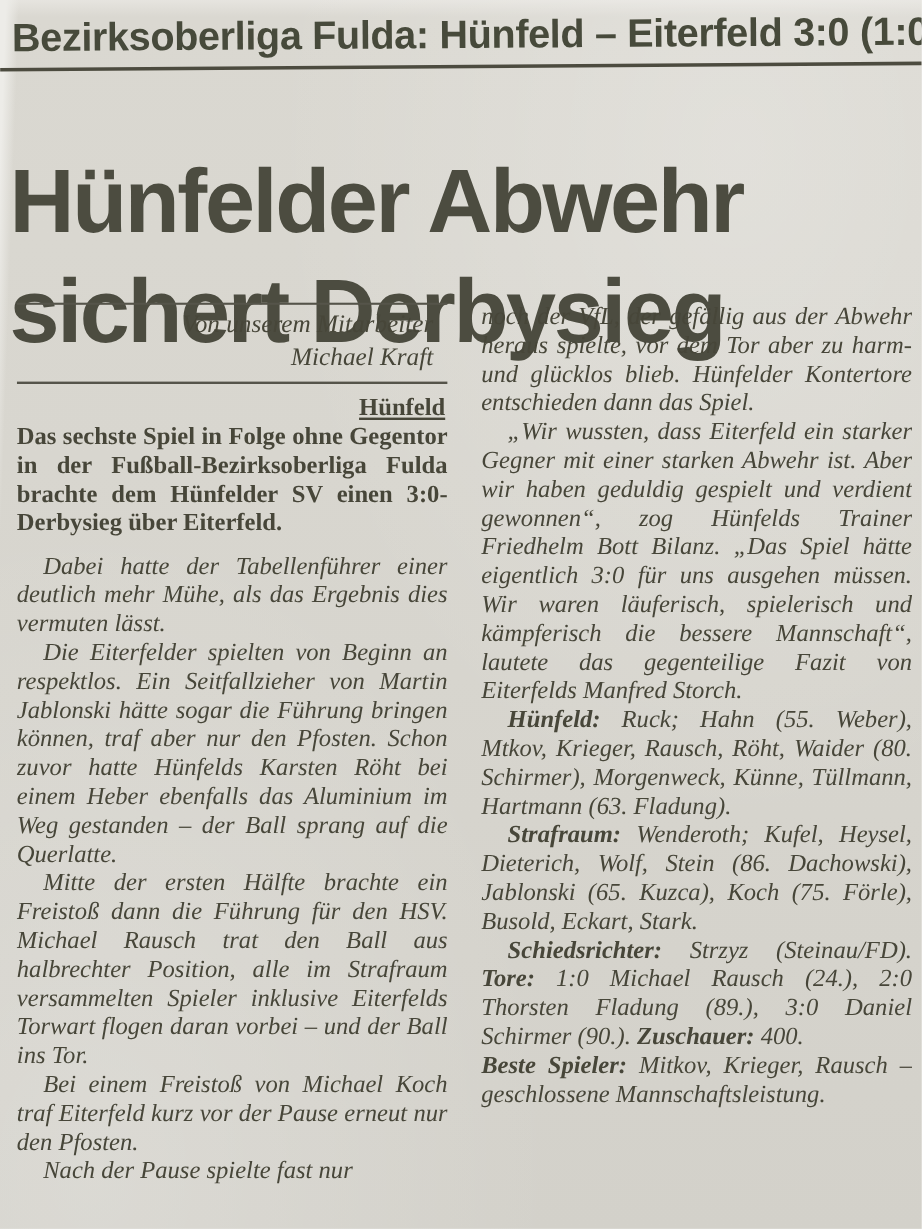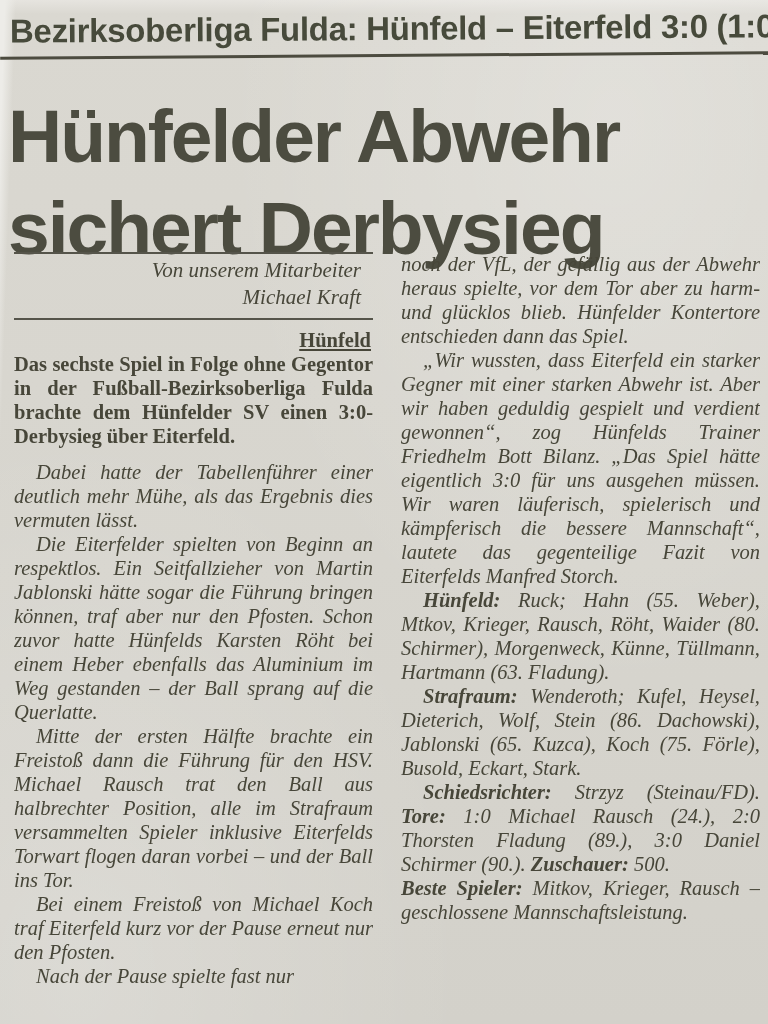--- a/index.html
+++ b/index.html
@@ -35,21 +35,21 @@
     font-family: "Liberation Sans", sans-serif;
     font-weight: bold;
     font-size: 33px;
     letter-spacing: -0.3px;
     color: #474a3b;
     white-space: nowrap;
   }
   
   .headline {
     position: absolute;
-    top: 40px;
+    top: 71px;
     left: 8px;
     right: 4px;
     font-family: "Liberation Sans", sans-serif;
     font-weight: bold;
     font-size: 75px;
     line-height: 92px;
     letter-spacing: -2px;
     color: #4c4c40;
   }
   .headline .hl-line { display: block; }
@@ -143,19 +143,19 @@
     <div class="col">
 
       <p class="body-p noindent">noch der VfL, der gefällig aus der Abwehr heraus spielte, vor dem Tor aber zu harm- und glücklos blieb. Hünfelder Kontertore entschieden dann das Spiel.</p>
 
       <p class="body-p">„Wir wussten, dass Eiterfeld ein starker Gegner mit einer starken Abwehr ist. Aber wir haben geduldig gespielt und verdient gewonnen“, zog Hünfelds Trainer Friedhelm Bott Bilanz. „Das Spiel hätte eigentlich 3:0 für uns ausgehen müssen. Wir waren läuferisch, spielerisch und kämpferisch die bessere Mannschaft“, lautete das gegenteilige Fazit von Eiterfelds Manfred Storch.</p>
 
       <p class="body-p"><span class="stat-label">Hünfeld:</span><span> Ruck; Hahn (55. Weber), Mtkov, Krieger, Rausch, Röht, Waider (80. Schirmer), Morgenweck, Künne, Tüllmann, Hartmann (63. Fladung).</span></p>
 
       <p class="body-p"><span class="stat-label">Strafraum:</span><span> Wenderoth; Kufel, Heysel, Dieterich, Wolf, Stein (86. Dachowski), Jablonski (65. Kuzca), Koch (75. Förle), Busold, Eckart, Stark.</span></p>
 
-      <p class="body-p"><span class="stat-label">Schiedsrichter:</span><span> Strzyz (Steinau/FD). </span><span class="stat-label">Tore:</span><span> 1:0 Michael Rausch (24.), 2:0 Thorsten Fladung (89.), 3:0 Daniel Schirmer (90.). </span><span class="stat-label">Zuschauer:</span><span> 500.</span></p>
+      <p class="body-p"><span class="stat-label">Schiedsrichter:</span><span> Strzyz (Steinau/FD). </span><span class="stat-label">Tore:</span><span> 1:0 Michael Rausch (24.), 2:0 Thorsten Fladung (89.), 3:0 Daniel Schirmer (90.). </span><span class="stat-label">Zuschauer:</span><span> 400.</span></p>
 
       <p class="body-p noindent"><span class="stat-label">Beste Spieler:</span><span> Mitkov, Krieger, Rausch – geschlossene Mannschaftsleistung.</span></p>
     </div>
 
   </div>
 </div>
 
 </body></html>

